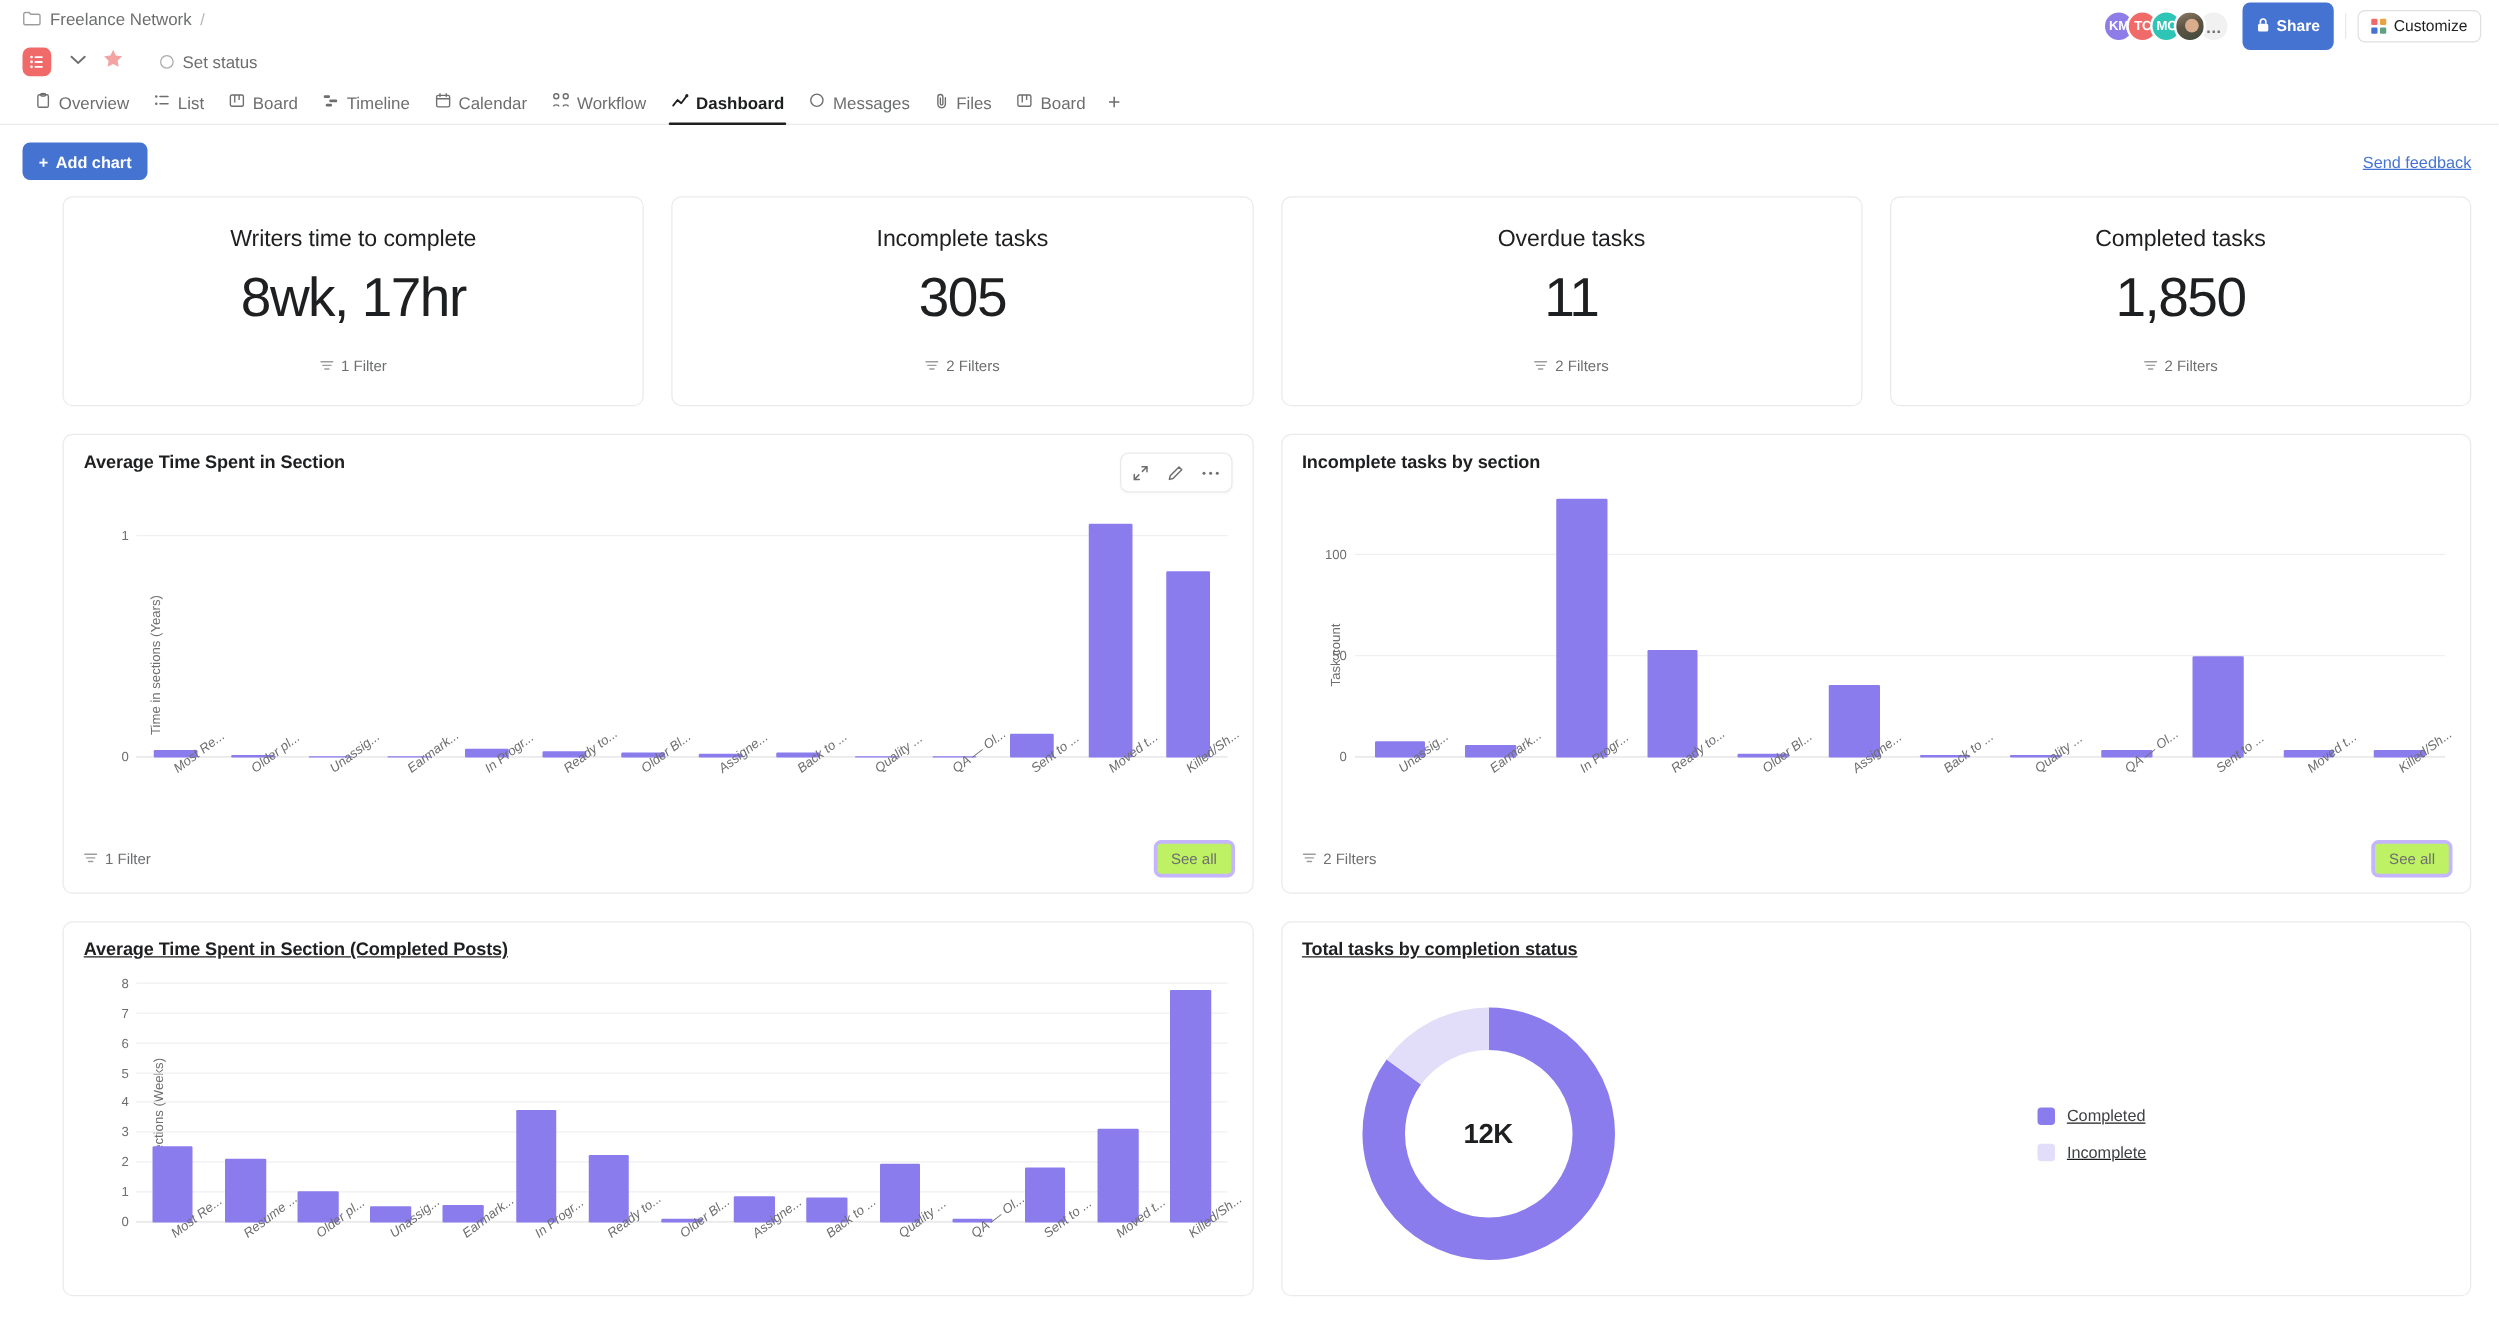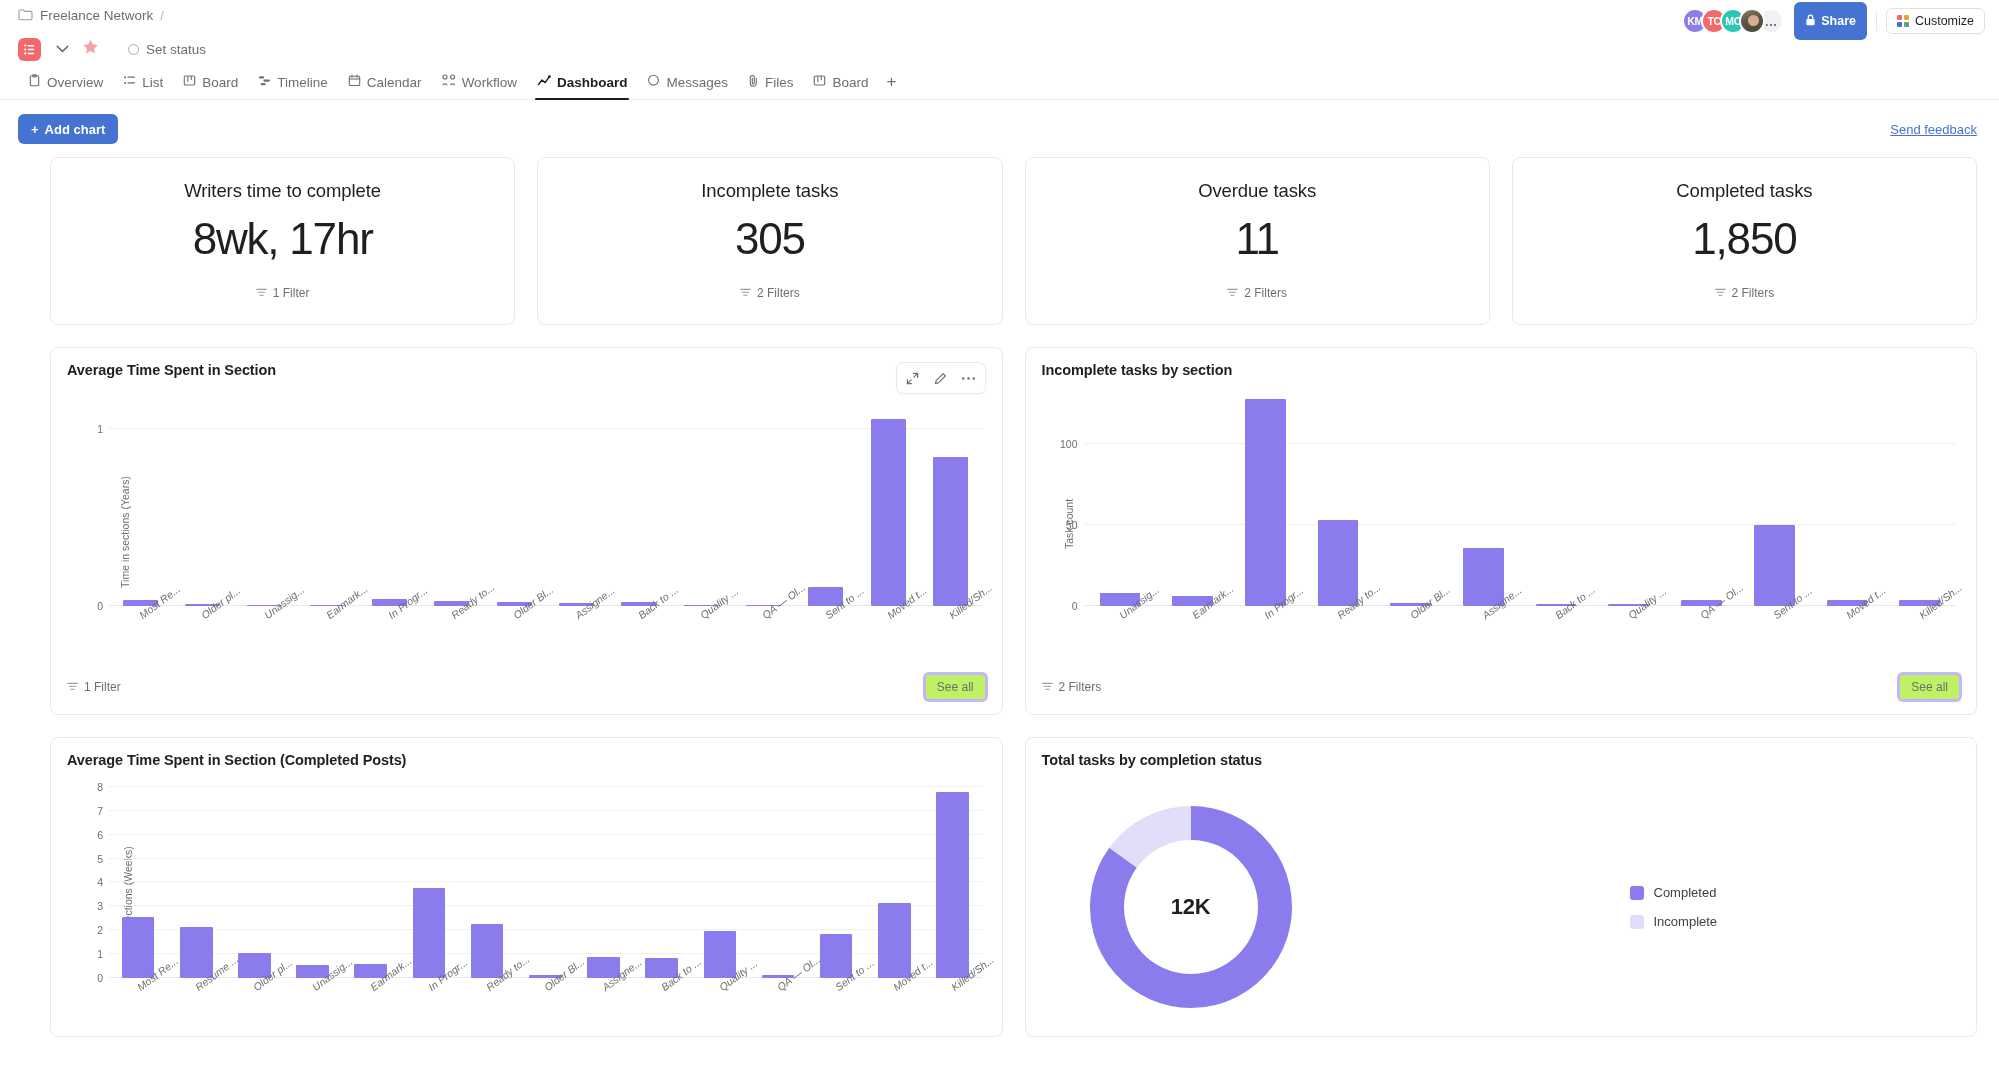--- a/index.html
+++ b/index.html
@@ -136,21 +136,21 @@
   .chart-row {
     display:grid; grid-template-columns: 1fr 1fr;
     gap: 22px; padding: 22px 22px 0 50px;
   }
   .chart-card {
     border:1px solid #ebeaea; border-radius:8px;
     background:#fff; position:relative;
     display:flex; flex-direction:column;
   }
   .chart-card.h1 { height: 368px; }
-  .chart-card.h2 { height: 300px; }
+  .chart-card.h2 { height: 300px; text-decoration: underline; }
   .chart-head {
     display:flex; align-items:flex-start; justify-content:space-between;
     padding: 14px 16px 0 16px;
   }
   .chart-title { font-size: 14.5px; font-weight:600; color:#1e1f21; letter-spacing:-0.1px; }
   .chart-tools {
     display:flex; align-items:center; gap:2px;
     border:1px solid #ebeaea; border-radius:7px;
     background:#fff; padding: 4px 3px; box-shadow: 0 1px 2px rgba(0,0,0,0.04);
   }

